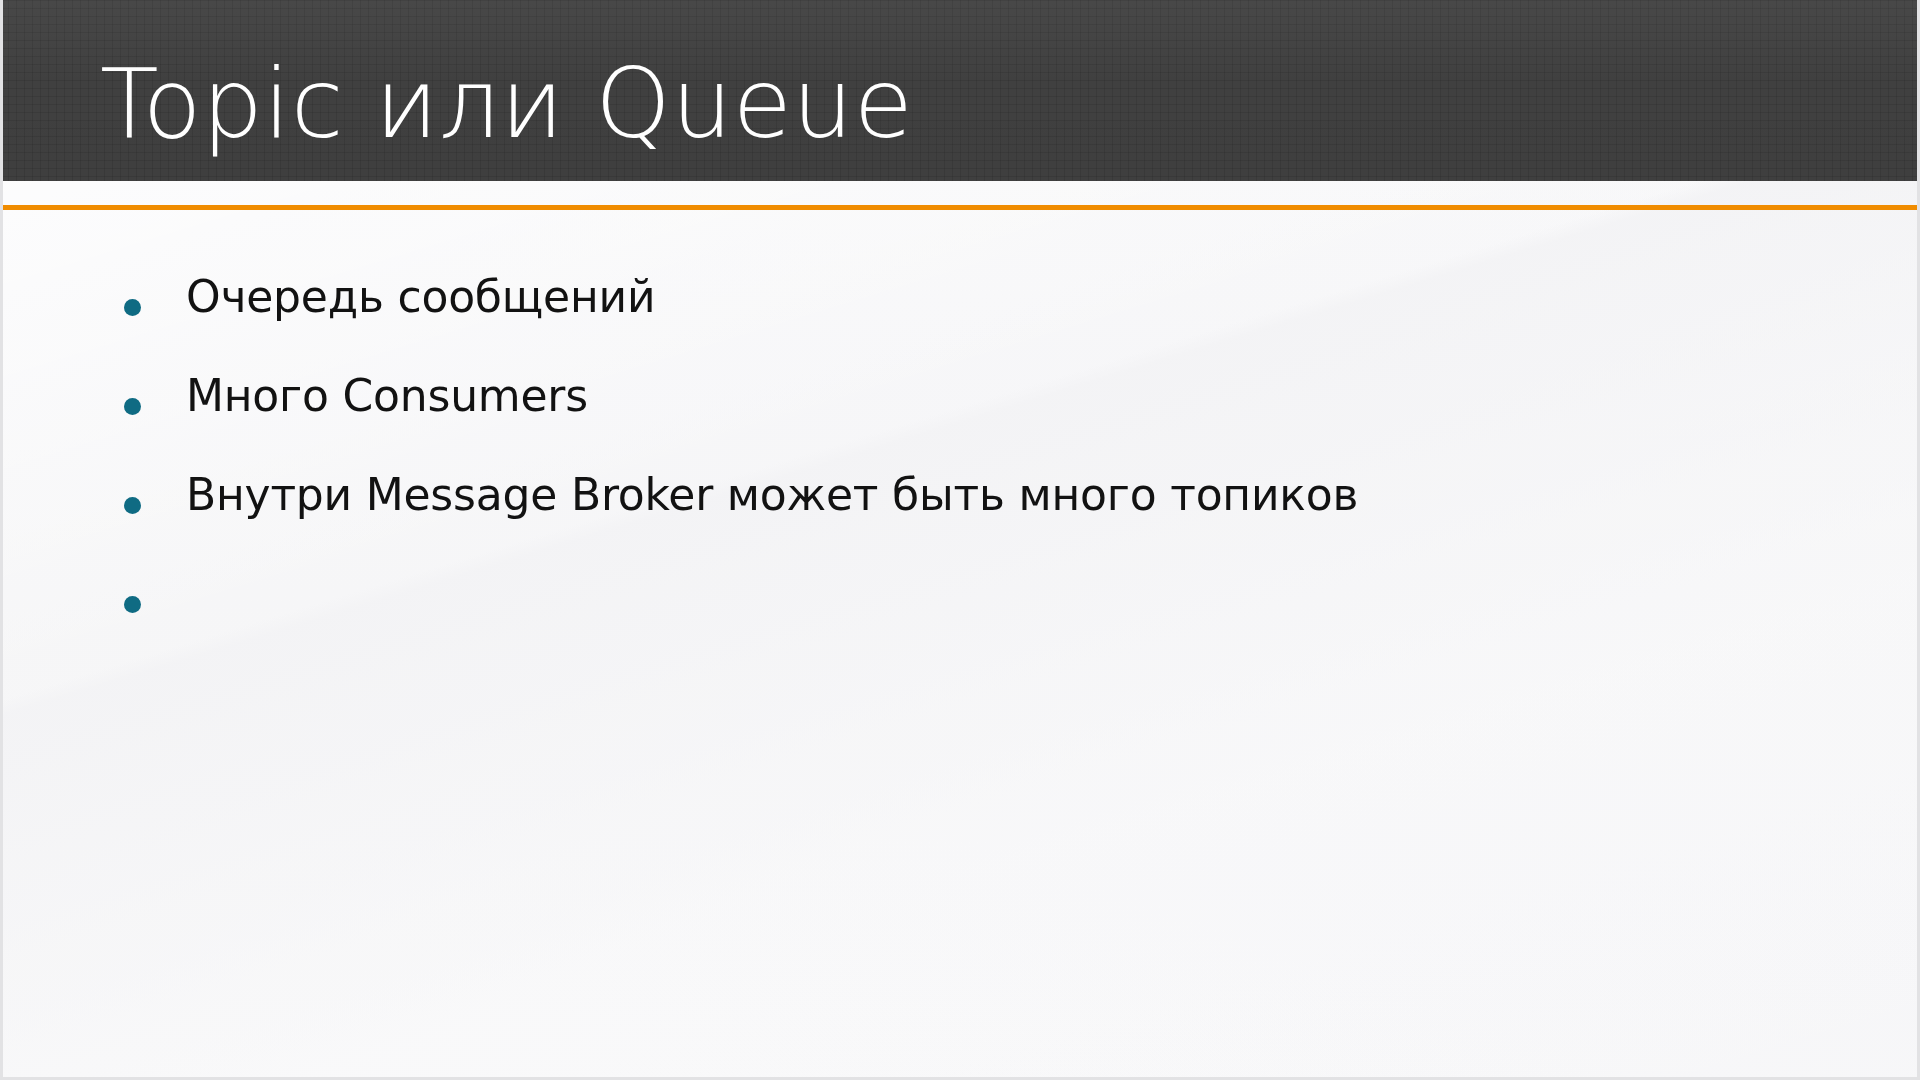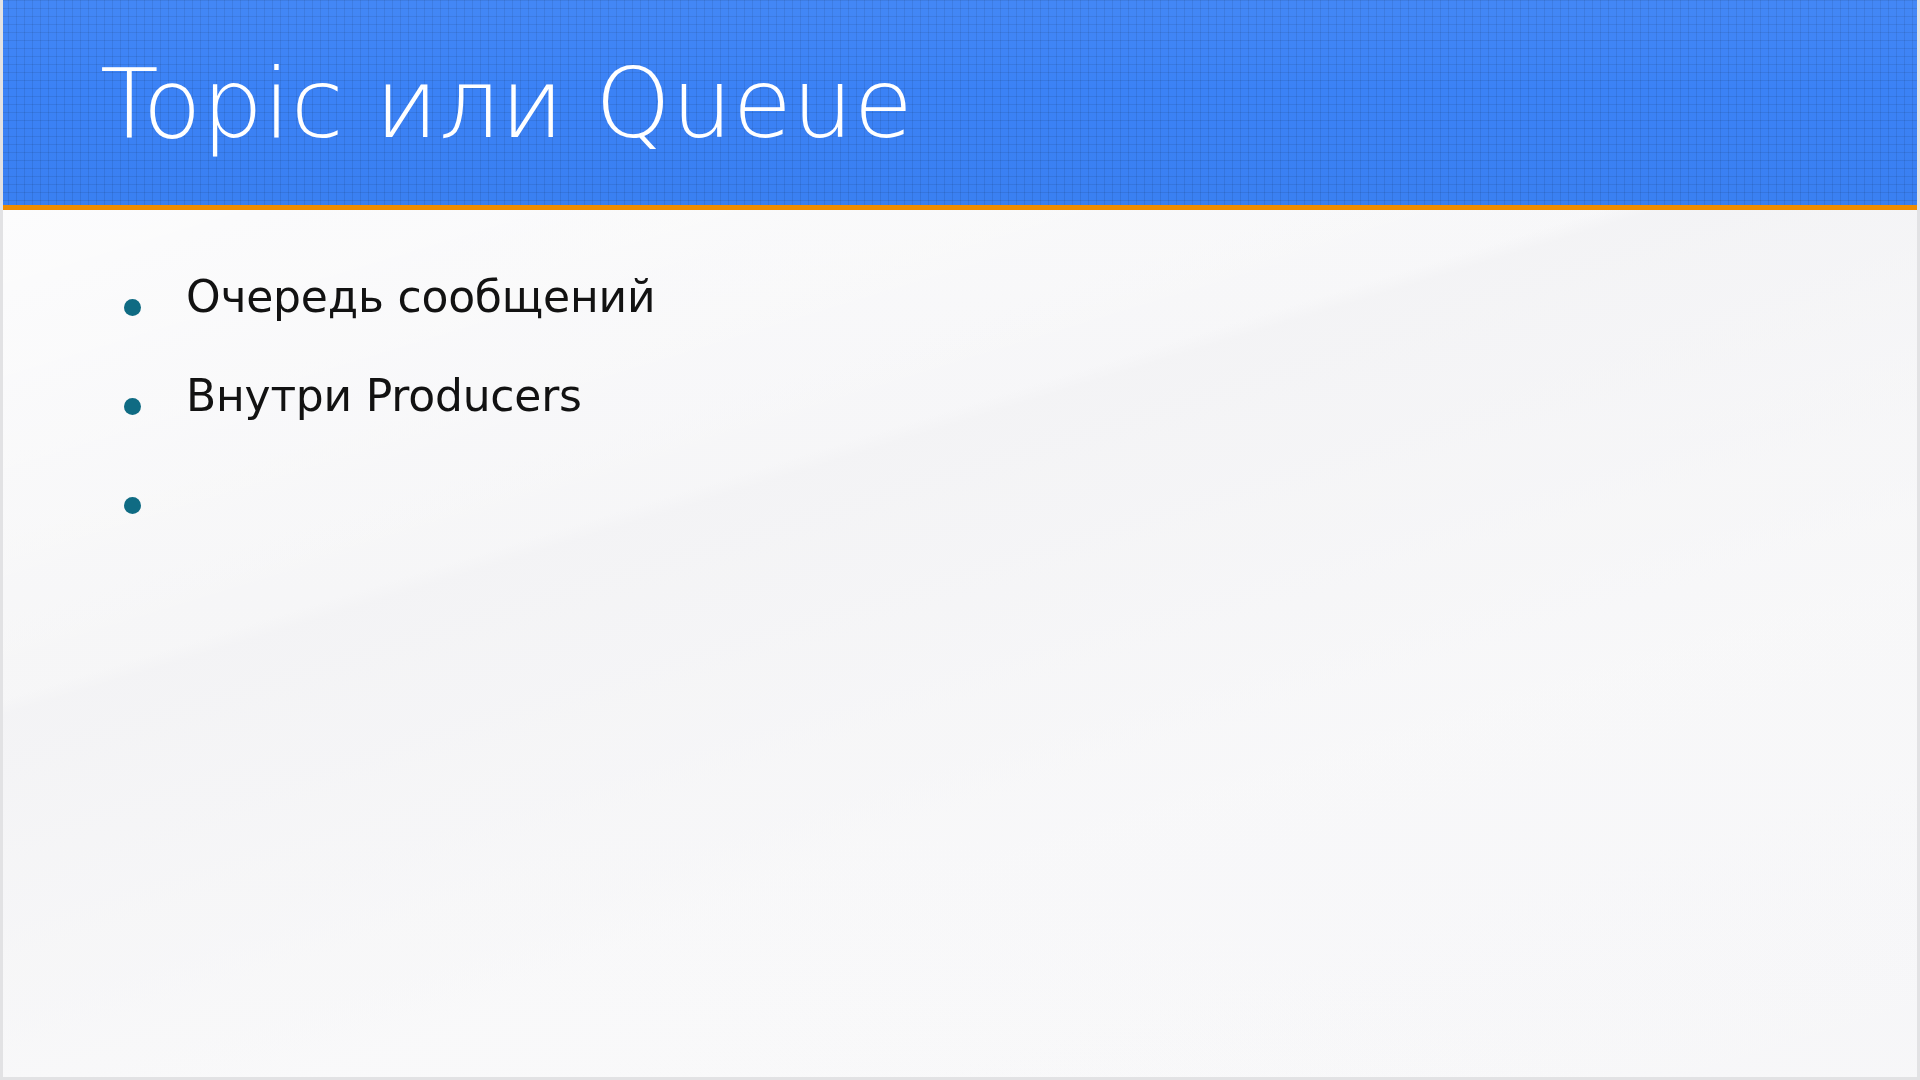--- a/index.html
+++ b/index.html
@@ -42,22 +42,22 @@
     box-sizing: border-box;
     pointer-events: none;
   }
 
   
   #header-band {
     position: absolute;
     left: 0;
     top: 0;
     width: 1920px;
-    height: 205px;
-    background-color: #3b82f6;
+    height: 181px;
+    background-color: #404040;
     overflow: hidden;
   }
 
   #header-grid {
     position: absolute;
     inset: 0;
     background-image:
       linear-gradient(to right, rgba(0,0,0,0.085) 1px, transparent 1px),
       linear-gradient(to bottom, rgba(0,0,0,0.085) 1px, transparent 1px);
     background-size: 8px 8px;
@@ -163,24 +163,28 @@
   <div id="content-body">
     <ul id="bullet-list">
 
       <li class="bullet-row">
         <span class="bullet-marker"></span>
         <span class="bullet-text">Очередь сообщений</span>
       </li>
 
       <li class="bullet-row">
         <span class="bullet-marker"></span>
-        <span class="bullet-text">Внутри Producers</span>
+        <span class="bullet-text">Много Consumers</span>
       </li>
 
 
+      <li class="bullet-row">
+        <span class="bullet-marker"></span>
+        <span class="bullet-text">Внутри Message Broker может быть много топиков</span>
+      </li>
 
       <li class="bullet-row">
         <span class="bullet-marker"></span>
       </li>
 
     </ul>
   </div>
 
   <div id="slide-frame"></div>
 </div>

